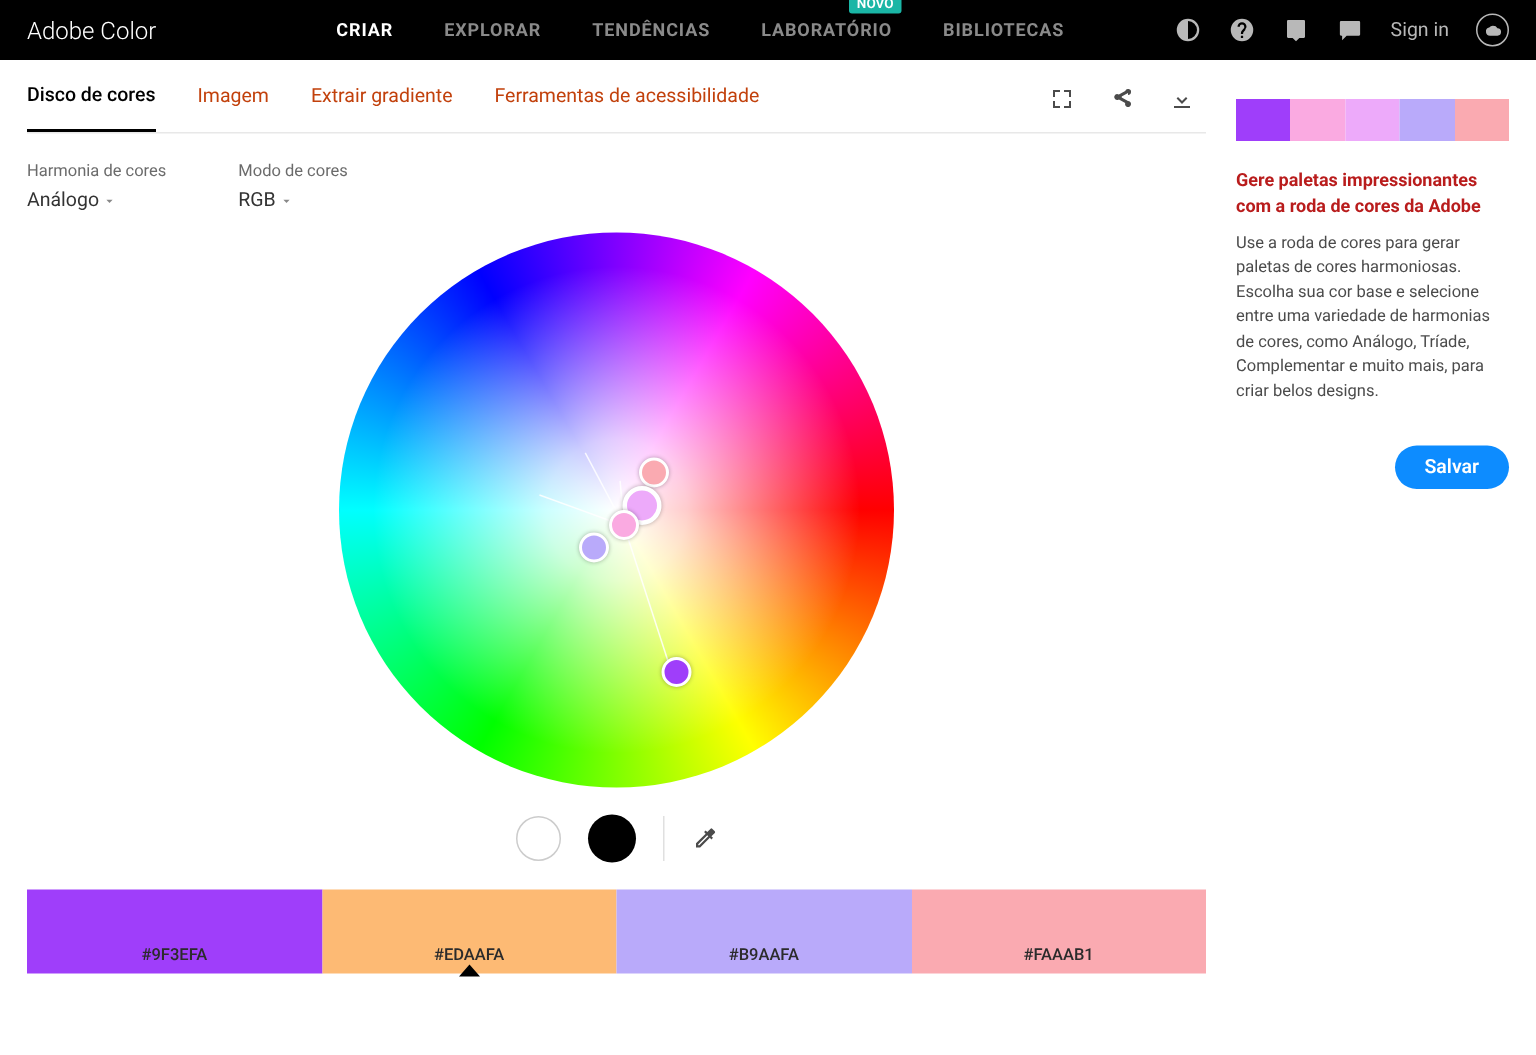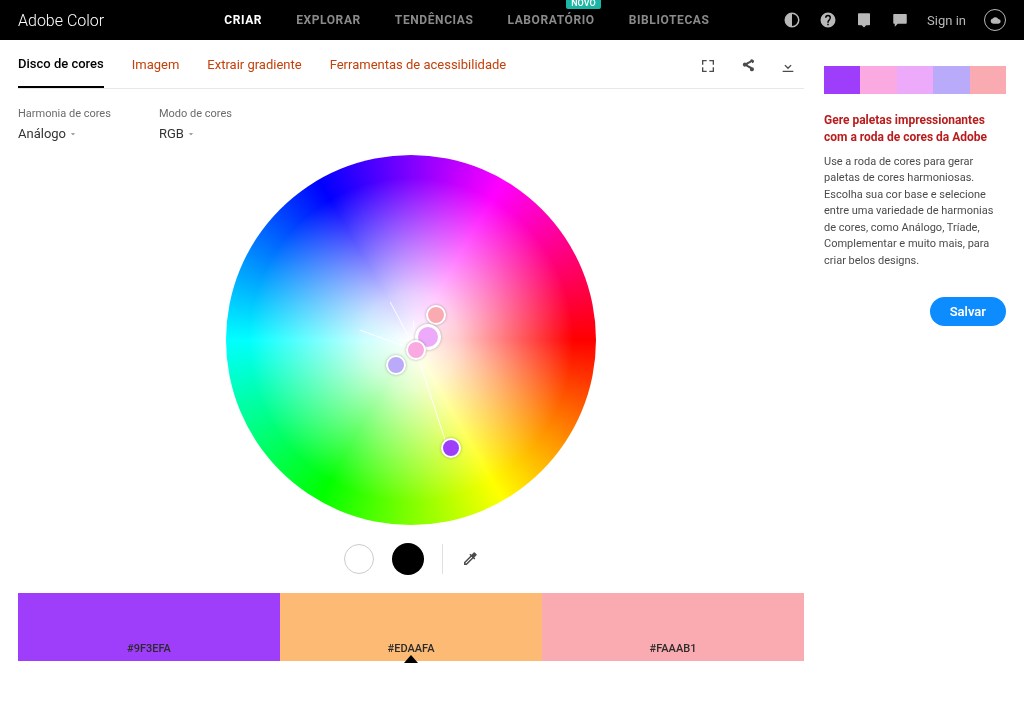--- a/index.html
+++ b/index.html
@@ -41,21 +41,21 @@
 .handle { position: absolute; width: 20px; height: 20px; border: 2px solid #fff; border-radius: 50%; z-index: 5; transform: translate(-50%, -50%); cursor: grab; box-shadow: 0 0 3px rgba(0,0,0,0.3); }
 .handle.big { width: 26px; height: 26px; border-width: 3px; }
 .wline { position: absolute; height: 1px; background: rgba(255,255,255,0.85); transform-origin: left center; z-index: 3; }
 
 .toolbar { display: flex; justify-content: center; align-items: center; gap: 18px; margin-top: 18px; }
 .bgcircle { width: 30px; height: 30px; border-radius: 50%; border: 1px solid #ccc; cursor: pointer; }
 .bgcircle.black { background: #000; border: none; width: 32px; height: 32px; }
 .vdiv { width: 1px; height: 30px; background: #e0e0e0; }
 .eyedrop { width: 18px; height: 18px; cursor: pointer; fill: #4b4b4b; }
 
-.swatches { display: flex; margin-top: 18px; height: 68px; justify-content: flex-end; }
+.swatches { display: flex; margin-top: 18px; height: 56px; justify-content: flex-end; }
 .swatch { flex: 1; display: flex; flex-direction: column; justify-content: flex-end; align-items: center; padding-bottom: 6px; cursor: pointer; position: relative; }
 .swatch-hex { font-size: 11px; color: #2b2b2b; font-weight: 500; }
 .swatch-tools { position: absolute; top: 10px; left: 14px; display: flex; gap: 16px; }
 .swatch-tools svg { width: 14px; height: 14px; fill: #2b2b2b; }
 .caret-up { position: absolute; bottom: -2px; left: 50%; transform: translateX(-50%); width: 0; height: 0; border-left: 7px solid transparent; border-right: 7px solid transparent; border-bottom: 8px solid #000; }
 
 
 .mini-pal { display: flex; height: 28px; margin-bottom: 18px; }
 .mini-pal div { flex: 1; }
 .side-h { font-size: 12px; font-weight: 700; color: #b91c1c; line-height: 1.4; margin-bottom: 8px; }
@@ -166,20 +166,23 @@
     </div>
 
     <div class="swatches">
       <div class="swatch" style="background:#9F3EFA;">
         <span class="swatch-hex">#9F3EFA</span>
       </div>
       <div class="swatch" style="background:#fdba74;">
         <span class="swatch-hex">#EDAAFA</span>
         <div class="caret-up"></div>
       </div>
+      <div class="swatch" style="background:#B9AAFA;">
+        <span class="swatch-hex">#B9AAFA</span>
+      </div>
       <div class="swatch" style="background:#FAAAB1;">
         <span class="swatch-hex">#FAAAB1</span>
       </div>
     </div>
   </div>
 
   <div class="right">
     <div class="mini-pal">
       <div style="background:#9F3EFA;"></div>
       <div style="background:#FAAAE1;"></div>

